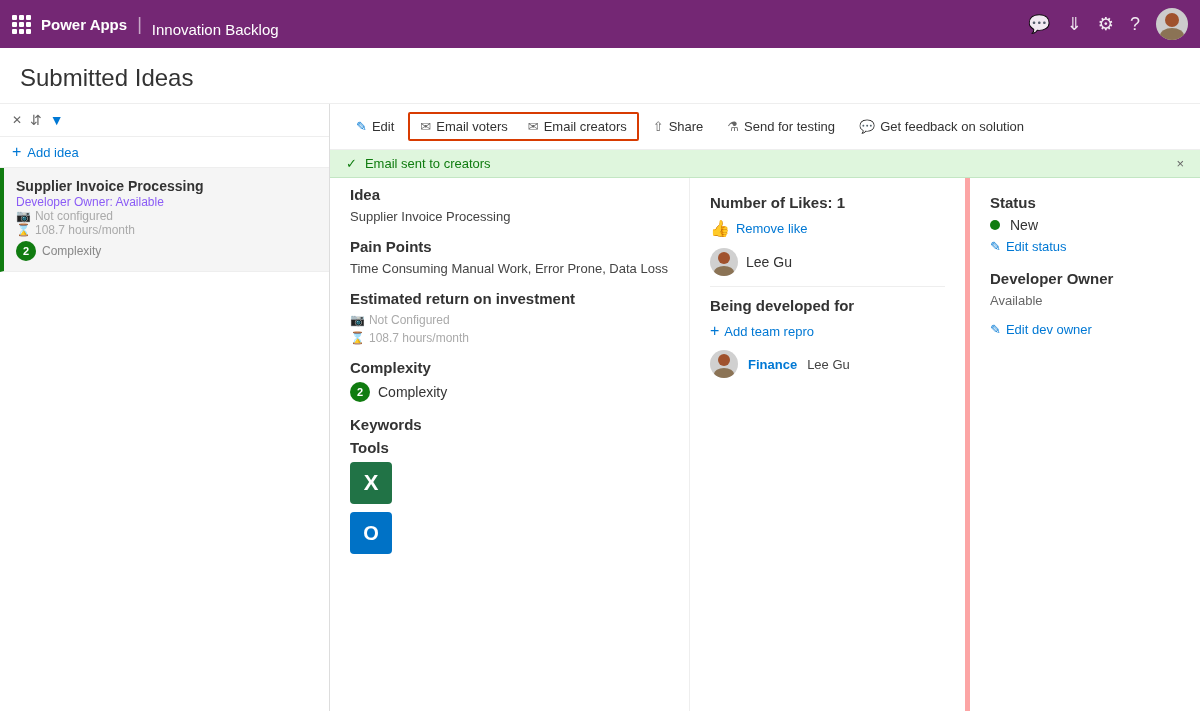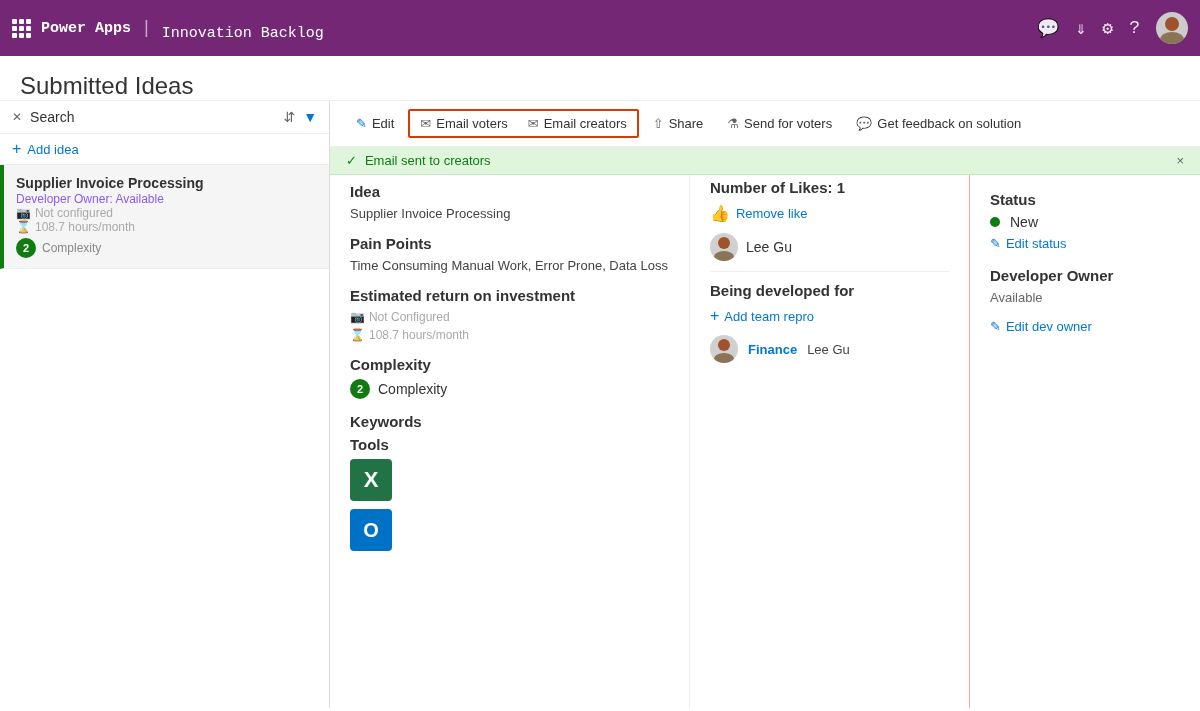--- a/index.html
+++ b/index.html
@@ -2,40 +2,39 @@
 <html><head>
   <meta charset="utf-8">
   <style>
     * { box-sizing: border-box; margin: 0; padding: 0; }
     body { font-family: 'Segoe UI', sans-serif; font-size: 14px; color: #333; background: #fff; }
 
     
     .top-nav {
       background: #742774;
       color: #fff;
-      height: 56px;
+      height: 48px;
       display: flex;
       align-items: center;
       padding: 0 12px;
       gap: 12px;
-      font-family: Liberation Mono, monospace;
     }
     .top-nav-left { display: flex; align-items: center; gap: 10px; flex: 1; }
     .top-nav-right { display: flex; align-items: center; gap: 16px; }
     .waffle-icon { display: grid; grid-template-columns: repeat(3,5px); gap: 2px; cursor: pointer; }
     .waffle-dot { width: 5px; height: 5px; background: #fff; border-radius: 1px; }
     .nav-brand { font-size: 15px; font-weight: 600; color: #fff; }
     .nav-sep { color: rgba(255,255,255,0.6); font-size: 18px; }
     .nav-app-name { font-size: 15px; color: #fff; margin-top: 11px; }
     .nav-icon-btn { color: #fff; font-size: 18px; cursor: pointer; opacity: 0.9; }
     .avatar { width: 32px; height: 32px; border-radius: 50%; background: #ccc; overflow: hidden; cursor: pointer; }
 
     
     .page-title-bar {
-      padding: 16px 20px 0 20px;
+      padding: 16px 20px 11px 20px;
       border-bottom: 1px solid #eee;
     }
     .page-title { font-size: 24px; font-weight: 300; color: #333; }
 
     
     .main-layout {
       display: flex;
       height: calc(711px - 48px - 56px);
     }
 
@@ -134,22 +133,22 @@
     }
 
     
     .detail-left {
       flex: 1;
       padding: 8px 20px;
       border-right: 1px solid #eee;
     }
     .detail-center {
       width: 280px;
-      padding: 4px 20px;
-      border-right: 1px solid #fca5a5;
+      padding: 16px 20px;
+      border-right: 5px solid #fca5a5;
     }
     .detail-right {
       width: 230px;
       padding: 16px 20px;
     }
 
     .section-label { font-weight: 700; font-size: 15px; color: #333; margin-bottom: 6px; }
     .section-value { color: #444; font-size: 13px; margin-bottom: 14px; }
     .section-value-light { color: #666; font-size: 13px; margin-bottom: 14px; }
 
@@ -222,21 +221,20 @@
 
 <div class="page-title-bar">
   <h1 class="page-title">Submitted Ideas</h1>
 </div>
 
 <div class="main-layout">
 
   <aside class="sidebar">
     <div class="sidebar-toolbar">
       <span class="search-clear">✕</span>
-      <span class="search-text">Search</span>
       <div class="sidebar-icons">
         <span class="icon-btn">⇵</span>
         <span class="icon-btn" style="color:#0078d4;">▼</span>
       </div>
     </div>
     <div class="add-idea-bar">
       <span style="font-size:16px; color:#0078d4;">+</span>
       <span>Add idea</span>
     </div>
     <div class="idea-item">
@@ -275,21 +273,21 @@
           <span>Email creators</span>
         </button>
       </div>
 
       <button class="action-btn">
         <span style="color:#666;">⇧</span>
         <span>Share</span>
       </button>
       <button class="action-btn">
         <span style="color:#666;">⚗</span>
-        <span>Send for voters</span>
+        <span>Send for testing</span>
       </button>
       <button class="action-btn">
         <span style="color:#666;">💬</span>
         <span>Get feedback on solution</span>
       </button>
     </div>
 
     <div class="success-banner">
       <span style="color:#107c10;">✓</span>
       <span>Email sent to creators</span>

